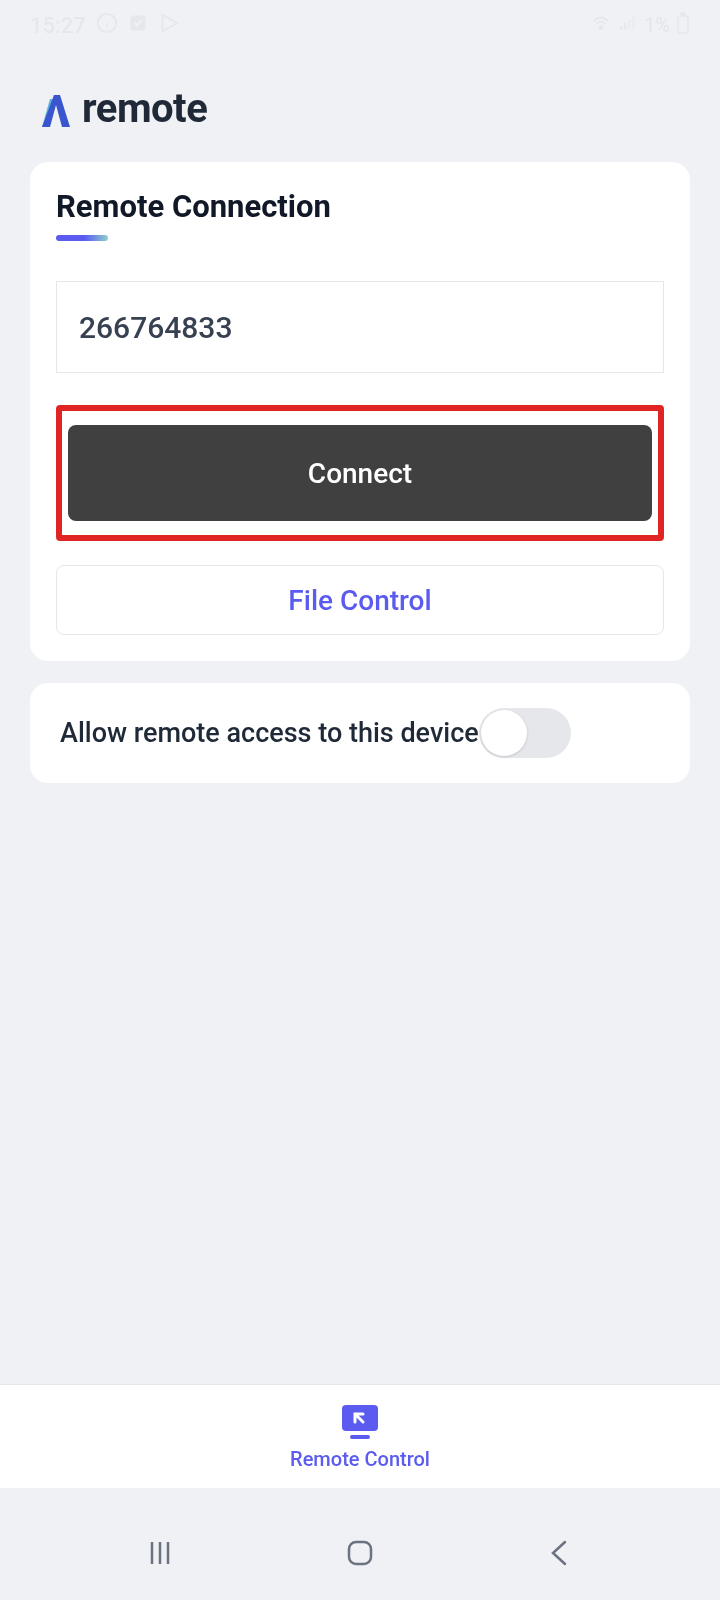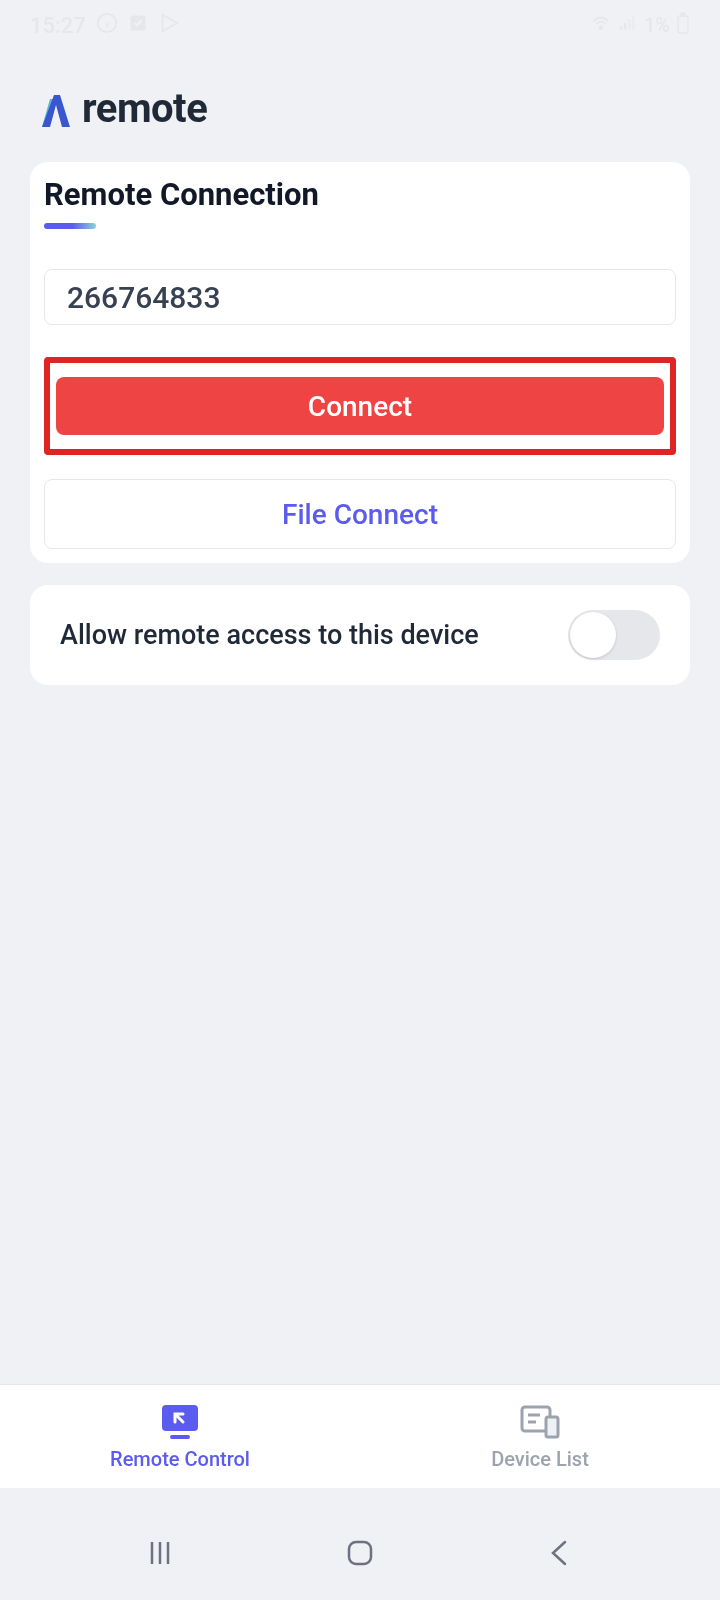--- a/index.html
+++ b/index.html
@@ -44,58 +44,58 @@
       font-size: 40px;
       font-weight: 700;
       color: #1f2937;
       letter-spacing: -0.5px;
     }
     
     .card {
       background: #fff;
       border-radius: 18px;
       margin: 0 30px;
-      padding: 14px;
+      padding: 26px;
     }
     .card + .card { margin-top: 22px; }
     .card-title {
       font-size: 31px;
       font-weight: 700;
       color: #111827;
       margin-bottom: 10px;
     }
     .title-underline {
       width: 52px;
       height: 6px;
       border-radius: 3px;
       background: linear-gradient(90deg, #5b5bf0 0%, #5b5bf0 55%, #8fd0d0 100%);
       margin-bottom: 40px;
     }
     .id-input {
       width: 100%;
-      height: 56px;
+      height: 92px;
       border: 1px solid #e5e7eb;
-      border-radius: 8px;
+      border-radius: 0;
       font-size: 30px;
       font-weight: 500;
       color: #374151;
       padding: 0 22px;
       outline: none;
       background: #fff;
     }
     .highlight-box {
       border: 6px solid #e02424;
       border-radius: 4px;
       padding: 14px 6px;
       margin-top: 32px;
     }
     .connect-button {
       width: 100%;
-      height: 58px;
-      background: #ef4444;
+      height: 96px;
+      background: #404040;
       color: #fff;
       border: none;
       border-radius: 8px;
       font-size: 28px;
       font-weight: 500;
       cursor: pointer;
     }
     .file-transfer-button {
       width: 100%;
       height: 70px;
@@ -104,21 +104,20 @@
       border: 1px solid #e5e7eb;
       border-radius: 8px;
       font-size: 28px;
       font-weight: 500;
       margin-top: 24px;
       cursor: pointer;
     }
     
     .allow-row {
       display: flex;
-      justify-content: space-between;
       align-items: center;
     }
     .allow-label {
       font-size: 27px;
       color: #1f2937;
       font-weight: 500;
     }
     .toggle {
       width: 92px;
       height: 50px;
@@ -248,21 +247,21 @@
 <div class="card">
   <div class="card-title">Remote Connection</div>
   <div class="title-underline"></div>
 
   <input type="text" class="id-input" value="266764833" style="">
 
   <div class="highlight-box">
     <button class="connect-button">Connect</button>
   </div>
 
-  <button class="file-transfer-button">File Connect</button>
+  <button class="file-transfer-button">File Control</button>
 </div>
 
 <div class="card" style="padding:25px 30px;">
   <div class="allow-row">
     <div class="allow-label">Allow remote access to this device</div>
     <div class="toggle">
       <div class="toggle-knob"></div>
     </div>
   </div>
 </div>
@@ -271,31 +270,20 @@
   <div class="nav-item nav-active">
     <div class="nav-icon">
       <svg width="48" height="38" viewBox="0 0 48 38">
         <rect x="6" y="2" width="36" height="26" rx="4" fill="#5b5bf0"></rect>
         <rect x="14" y="32" width="20" height="4" rx="2" fill="#5b5bf0"></rect>
         <path d="M 19 19 L 19 11 L 27 11 M 19 11 L 27 19" stroke="#fff" stroke-width="3" fill="none" stroke-linecap="round"></path>
       </svg>
     </div>
     <div class="nav-label">Remote Control</div>
   </div>
-  <div class="nav-item nav-inactive">
-    <div class="nav-icon">
-      <svg width="48" height="38" viewBox="0 0 48 38" fill="none" stroke="#9ca3af" stroke-width="3">
-        <rect x="6" y="4" width="28" height="24" rx="3"></rect>
-        <line x1="12" y1="12" x2="24" y2="12"></line>
-        <line x1="12" y1="19" x2="20" y2="19"></line>
-        <rect x="30" y="14" width="12" height="20" rx="2" fill="#f0f1f4"></rect>
-      </svg>
-    </div>
-    <div class="nav-label">Device List</div>
-  </div>
 </div>
 
 <div class="sys-nav">
   <div class="sys-btn">
     <svg width="30" height="30" viewBox="0 0 30 30" stroke="#6b7280" stroke-width="2.5">
         <line x1="7" y1="4" x2="7" y2="26"></line>
         <line x1="15" y1="4" x2="15" y2="26"></line>
         <line x1="23" y1="4" x2="23" y2="26"></line>
       </svg>
   </div>

